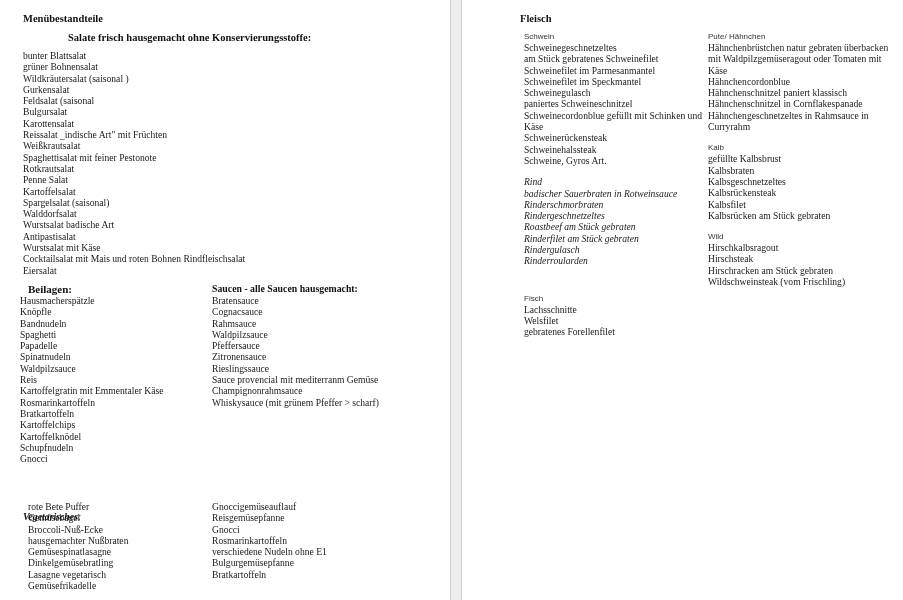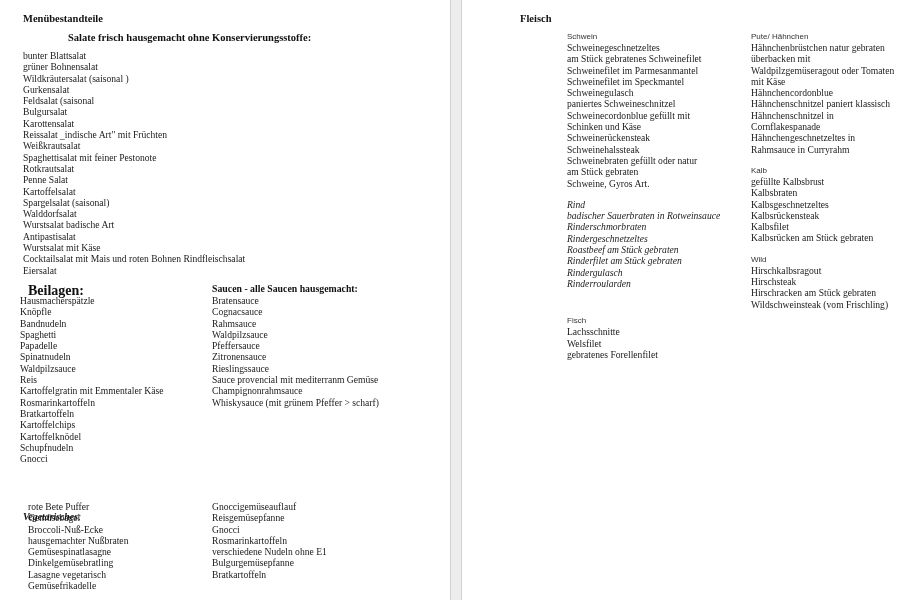--- a/index.html
+++ b/index.html
@@ -18,21 +18,21 @@
     }
     .abs { position:absolute; }
     .h-bold { font-weight:bold; font-size:10.5px; color:#111; white-space:nowrap; }
     .list { margin:0; padding:0; list-style:none; font-size:9.6px; line-height:11.3px; }
     .list li { white-space:nowrap; }
     .list li.wrap { white-space:normal; }
     .sub-sans {
       font-family:"Liberation Sans", "DejaVu Sans", sans-serif;
       font-size:8px; color:#333; line-height:11px; margin:0;
     }
-    .group { margin-bottom:10px;margin-left:43px; }
+    .group { margin-bottom:10px; }
   </style>
 </head>
 <body>
 
 <div class="page page-left">
   <div class="abs h-bold" style="left:23px;top:13px;">Menübestandteile</div>
 
   <div class="abs h-bold" style="left:23px;top:32px;margin-left:45px;">Salate frisch hausgemacht ohne Konservierungsstoffe:</div>
   <ul class="abs list" style="left:23px;top:50px;">
       <li>bunter Blattsalat</li>
@@ -50,21 +50,21 @@
       <li>Kartoffelsalat</li>
       <li>Spargelsalat (saisonal)</li>
       <li>Walddorfsalat</li>
       <li>Wurstsalat badische Art</li>
       <li>Antipastisalat</li>
       <li>Wurstsalat mit Käse</li>
       <li>Cocktailsalat mit Mais und roten Bohnen Rindfleischsalat</li>
       <li>Eiersalat</li>
     </ul>
 
-  <div class="abs h-bold" style="left:28px;top:283px;font-size:14px;">Beilagen:</div>
+  <div class="abs h-bold" style="left:28px;top:283px;font-size:11px;">Beilagen:</div>
   <ul class="abs list" style="left:20px;top:295px;">
       <li>Hausmacherspätzle</li>
       <li>Knöpfle</li>
       <li>Bandnudeln</li>
       <li>Spaghetti</li>
       <li>Papadelle</li>
       <li>Spinatnudeln</li>
       <li>Waldpilzsauce</li>
       <li>Reis</li>
       <li>Kartoffelgratin mit Emmentaler Käse</li>
@@ -123,21 +123,20 @@
       <ul class="list">
           <li class="wrap">Schweinegeschnetzeltes</li>
           <li class="wrap">am Stück gebratenes Schweinefilet</li>
           <li class="wrap">Schweinefilet im Parmesanmantel</li>
           <li class="wrap">Schweinefilet im Speckmantel</li>
           <li class="wrap">Schweinegulasch</li>
           <li class="wrap">paniertes Schweineschnitzel</li>
           <li class="wrap">Schweinecordonblue gefüllt mit Schinken und Käse</li>
           <li class="wrap">Schweinerückensteak</li>
           <li class="wrap">Schweinehalssteak</li>
-          <li class="wrap">Schweinebraten gefüllt oder natur am Stück gebraten</li>
           <li class="wrap">Schweine, Gyros Art.</li>
         </ul>
     </div>
     <div class="group" style="margin-top:6px;font-style:italic;">
       <p class="list" style="margin:0;">Rind</p>
       <ul class="list">
           <li>badischer Sauerbraten in Rotweinsauce</li>
           <li>Rinderschmorbraten</li>
           <li>Rindergeschnetzeltes</li>
           <li>Roastbeef am Stück gebraten</li>

